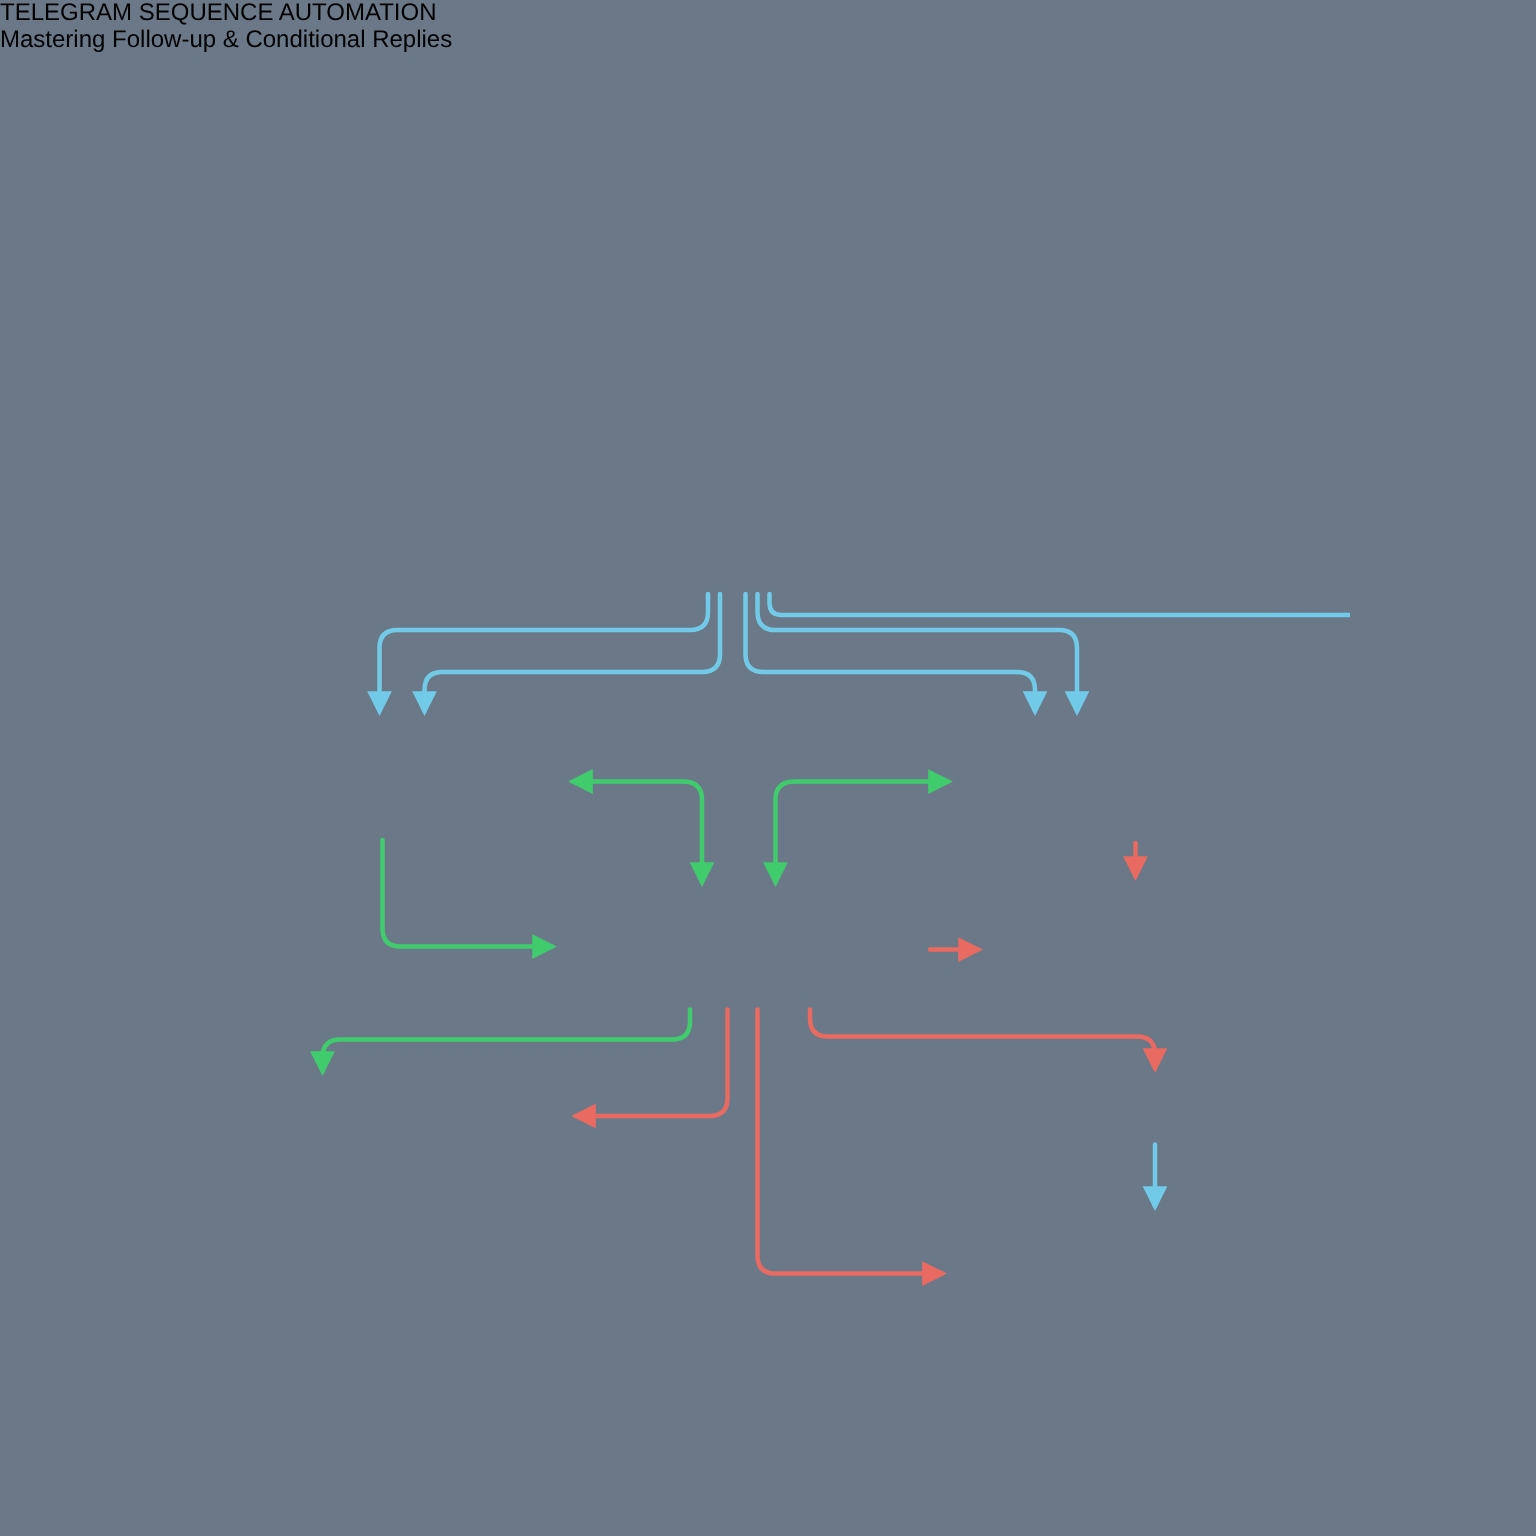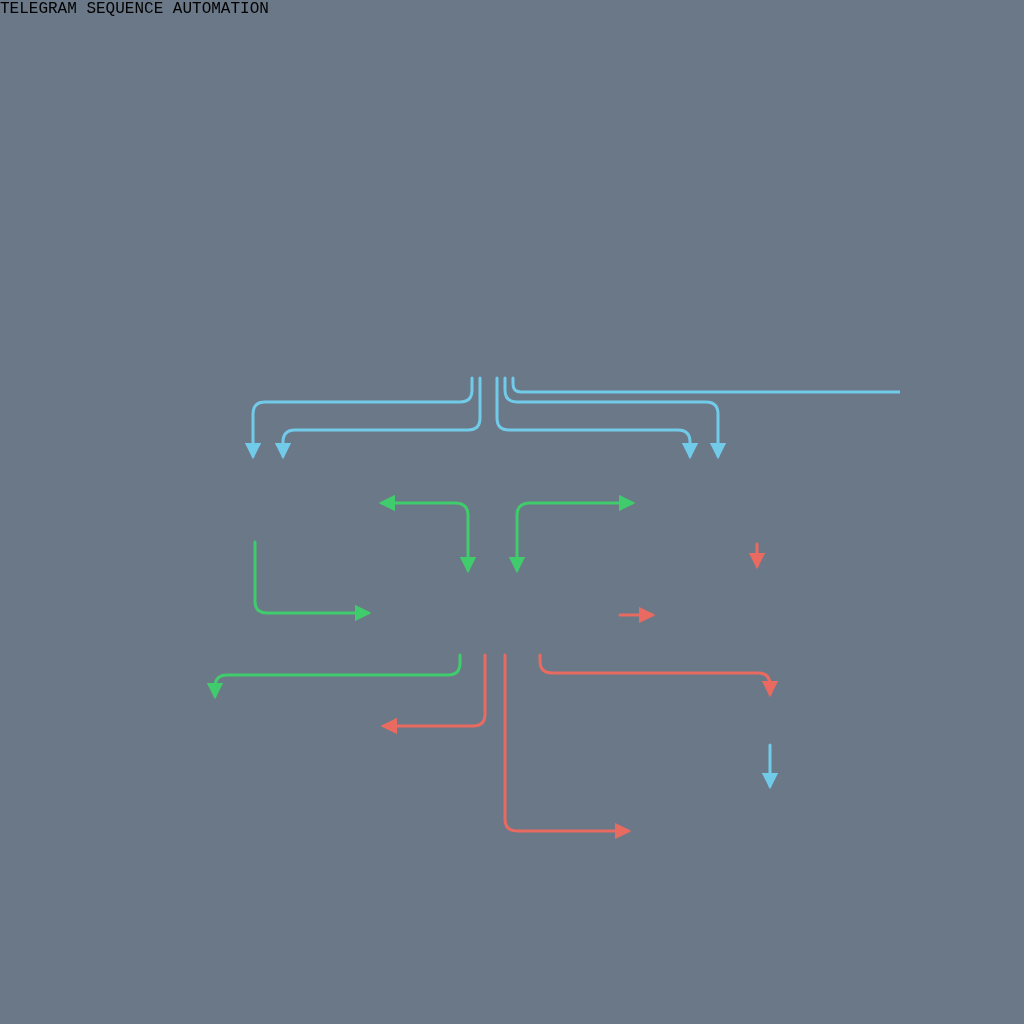--- a/index.html
+++ b/index.html
@@ -1,18 +1,18 @@
 <!DOCTYPE html>
 <html><head>
 <meta charset="utf-8">
 <style>
   html,body{margin:0;padding:0;}
   body{width:1024px;height:1024px;position:relative;overflow:hidden;
        font-family:"Liberation Sans",sans-serif;background:#6b7888;}
-  #stage{position:absolute;inset:0;width:900px;height:1024px;overflow:hidden;font-family:Liberation Mono, monospace;}
+  #stage{position:absolute;inset:0;width:900px;height:1024px;overflow:hidden;}
 
   
   #bg{position:absolute;inset:0;filter:blur(6px);}
   .bg-base{position:absolute;inset:-40px;
     background:linear-gradient(118deg,#9aa8b7 0%,#8795a5 22%,#76markdown 0;
     background:linear-gradient(118deg,#9aa8b7 0%,#8795a5 22%,#768596 45%,#5d6b7b 70%,#4c5866 100%);}
   .bg-topdark{position:absolute;left:620px;top:-40px;width:460px;height:300px;background:#46525f;opacity:.85;}
   .bg-window{position:absolute;left:-40px;top:120px;width:190px;height:520px;background:#aebccb;opacity:.65;}
   .bg-window2{position:absolute;left:-40px;top:-40px;width:330px;height:260px;background:#a3b1c0;opacity:.6;}
   .bg-mullion{position:absolute;left:545px;top:110px;width:64px;height:260px;background:#39434f;opacity:.8;}
@@ -93,20 +93,21 @@
     <div class="desk-edge"></div>
     <div class="desk-low"></div>
     <div class="mouse"></div>
     <div class="plant"></div>
     <div class="pot"></div>
   </div>
   <div class="vignette"></div>
 
   
   <div class="title-wrap"><span class="title">TELEGRAM SEQUENCE AUTOMATION</span></div>
+  <div class="subtitle">Mastering Follow-up &amp; Conditional Replies</div>
 
   
   <div class="glass"></div>
 
   
   <svg class="overlay" width="1024" height="1024" viewBox="0 0 1024 1024">
     <defs>
       <marker id="ab" viewBox="0 0 10 10" refX="8" refY="5" markerWidth="5.5" markerHeight="5.5" orient="auto-start-reverse">
         <path d="M0,0 L10,5 L0,10 z" fill="#72cfee"></path>
         </marker>

